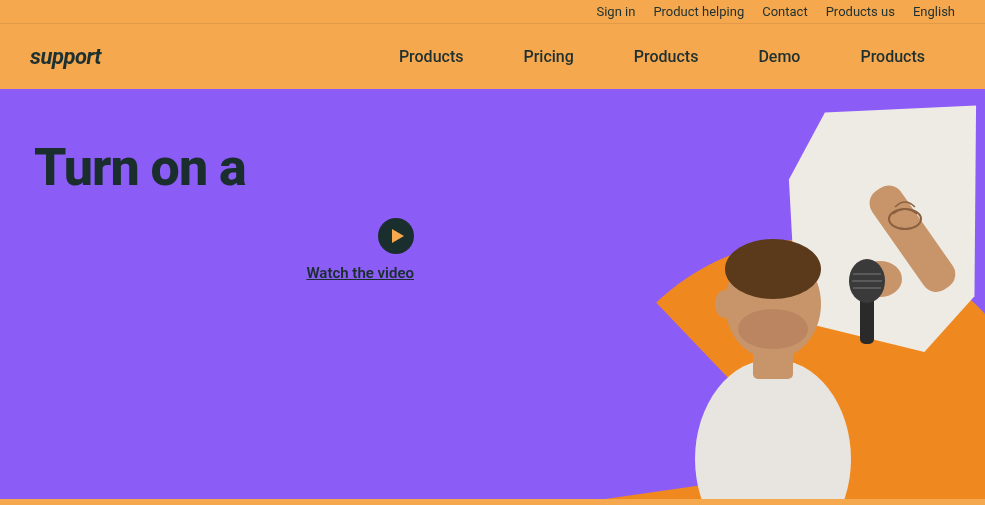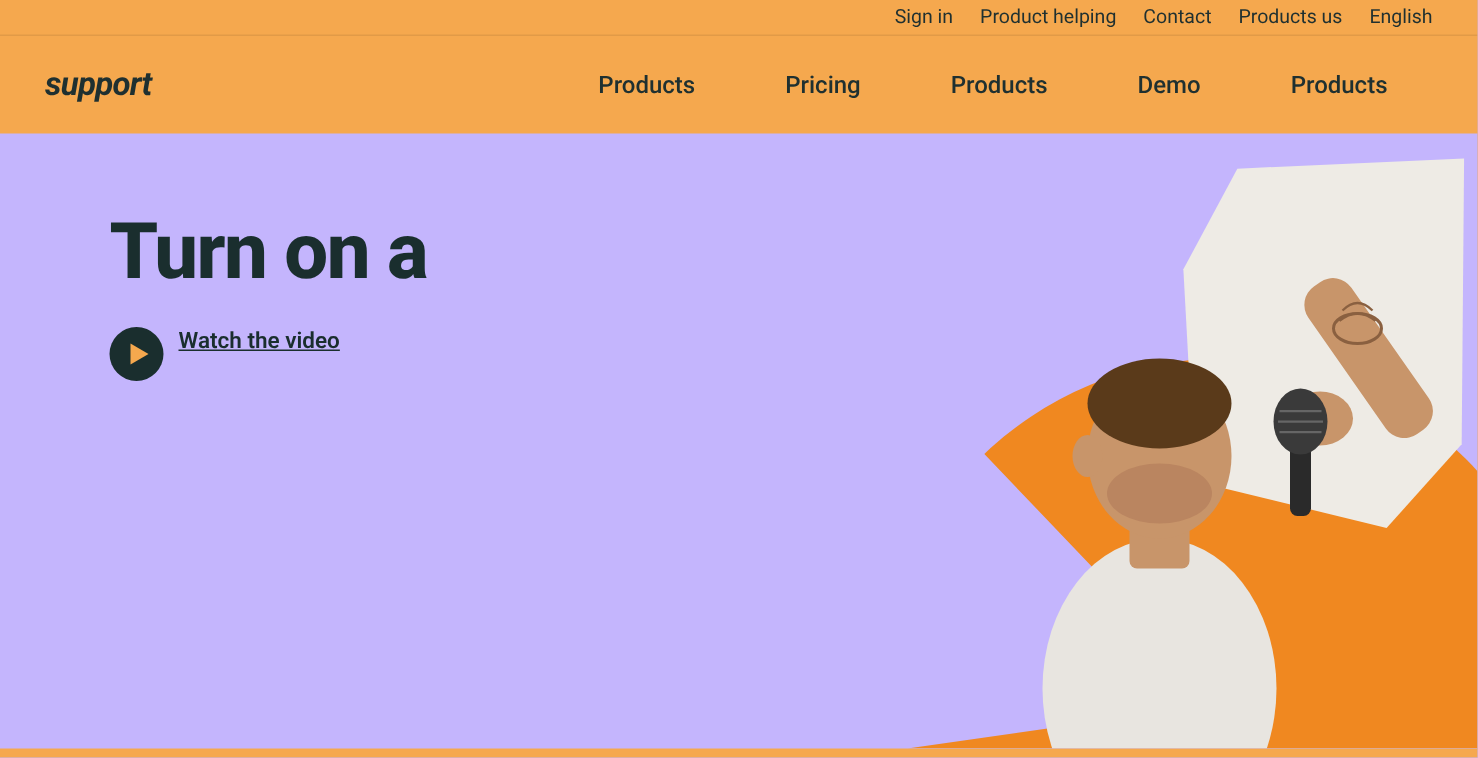--- a/index.html
+++ b/index.html
@@ -54,22 +54,22 @@
     .nav-links li a {
       font-size: 16px;
       color: #1f3030;
       text-decoration: none;
       font-weight: 500;
     }
 
     
     .hero {
       position: relative;
-      background: #c4b5fd;
-      padding: 50px 40px 40px 73px;
+      background: #8b5cf6;
+      padding: 50px 40px 40px 34px;
       height: calc(505px - 30px - 65px);
       overflow: hidden;
     }
 
     .hero-text {
       max-width: 380px;
       position: relative;
       z-index: 2;
     }
 
@@ -85,24 +85,25 @@
     .hero-sub {
       font-size: 15px;
       color: #1a2e2e;
       line-height: 1.6;
       margin-bottom: 28px;
       max-width: 310px;
     }
 
     .watch-video {
       display: flex;
-      align-items: flex-start;
+      align-items: flex-end;
       gap: 10px;
       cursor: pointer;
       text-decoration: none;
+      flex-direction: column;
     }
     .play-btn {
       width: 36px;
       height: 36px;
       border-radius: 50%;
       background: #1a2e2e;
       display: flex;
       align-items: center;
       justify-content: center;
       flex-shrink: 0;

